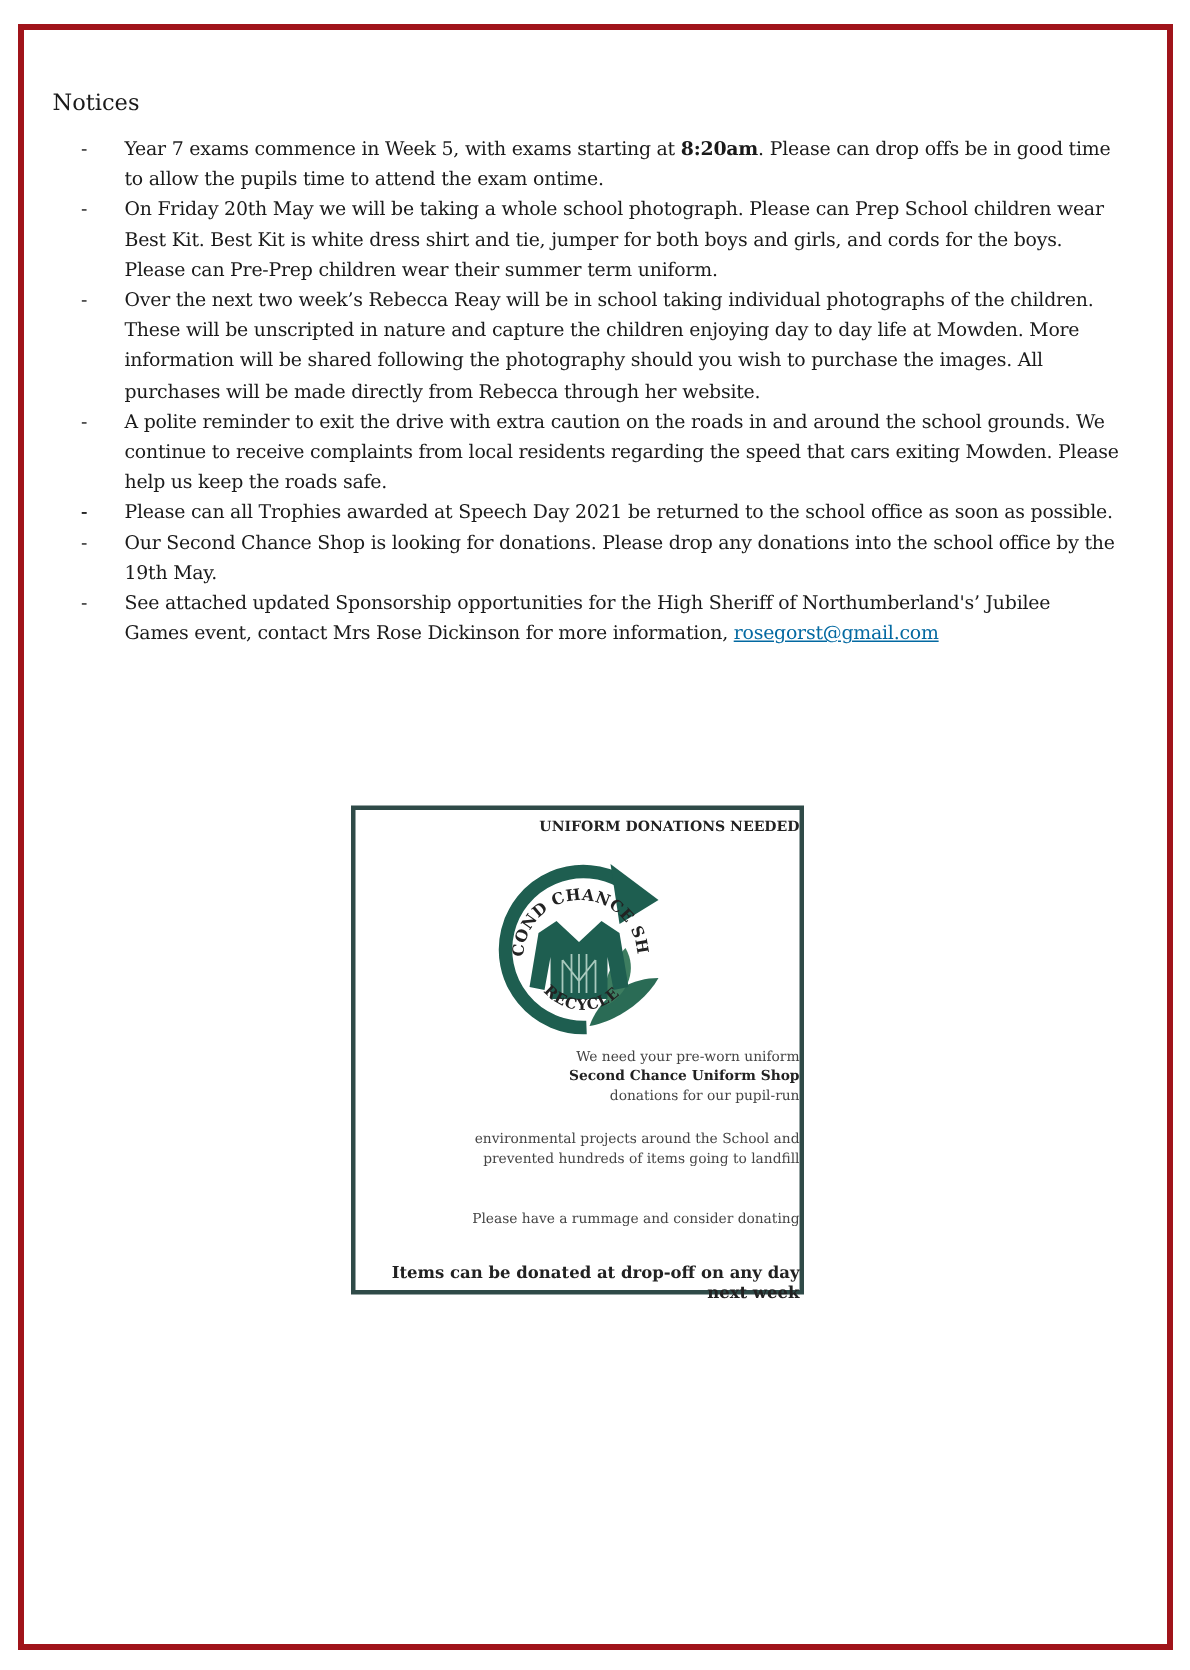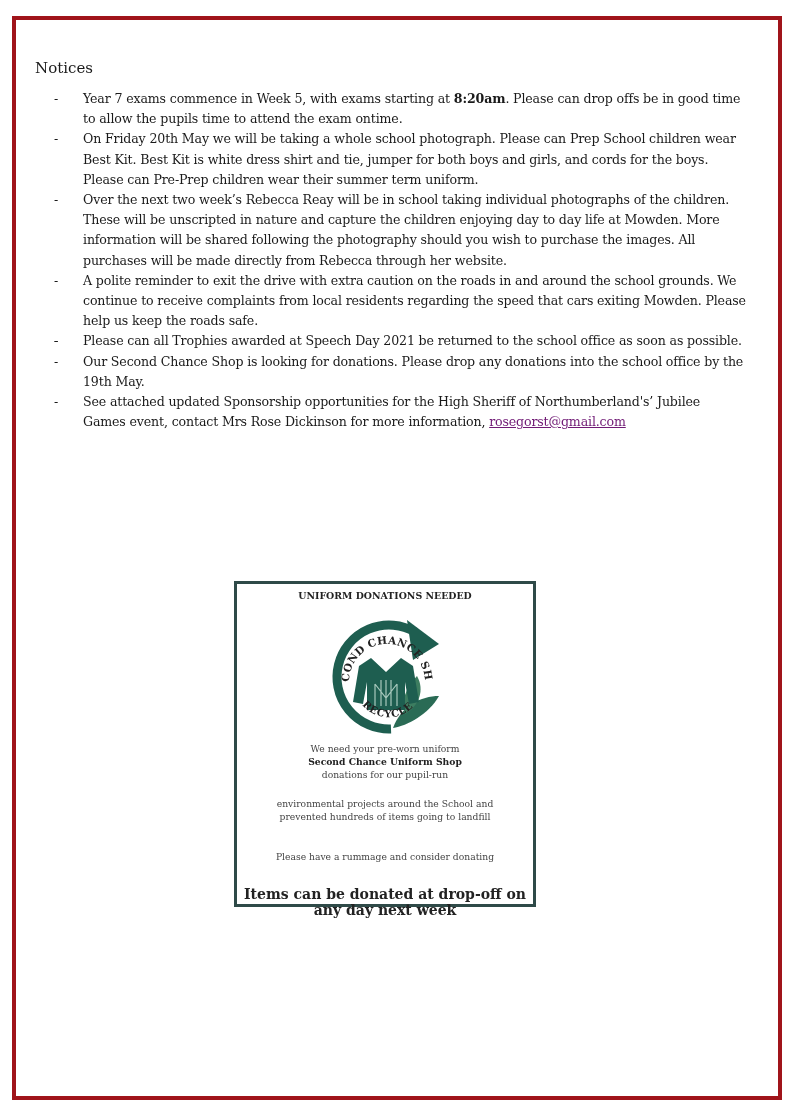--- a/index.html
+++ b/index.html
@@ -52,37 +52,36 @@
   }
   .dash {
     position: absolute;
     left: 54px;
     top: 0;
   }
   .notice-text b {
     font-weight: bold;
   }
   .email-link {
-    color: #701a75;
+    color: #0369a1;
   }
 
   
   .poster {
     position: absolute;
     left: 234px;
     top: 537px;
     width: 296px;
     height: 320px;
     border: 3px solid #2f4a48;
     background: #ffffff;
     box-sizing: content-box;
     font-family: "DejaVu Serif", "Liberation Serif", serif;
     color: #3a3a3a;
-    text-align: center;
-    margin-top: 44px;
+    text-align: right;
   }
   .poster-title {
     position: absolute;
     top: 6px;
     left: 0;
     width: 100%;
     font-size: 9.4px;
     font-weight: bold;
     color: #222;
     letter-spacing: 0;
@@ -104,21 +103,21 @@
   }
   .poster-body b { color: #222; }
   .pb1 { top: 158px; }
   .pb2 { top: 213px; }
   .pb3 { top: 266px; }
   .poster-footer {
     position: absolute;
     left: 0;
     top: 302px;
     width: 100%;
-    font-size: 14px;
+    font-size: 11px;
     font-weight: bold;
     color: #222;
   }
 </style>
 </head>
 <body>
 
 <div class="page-frame"></div>
 
 <h2 class="heading">Notices</h2>

